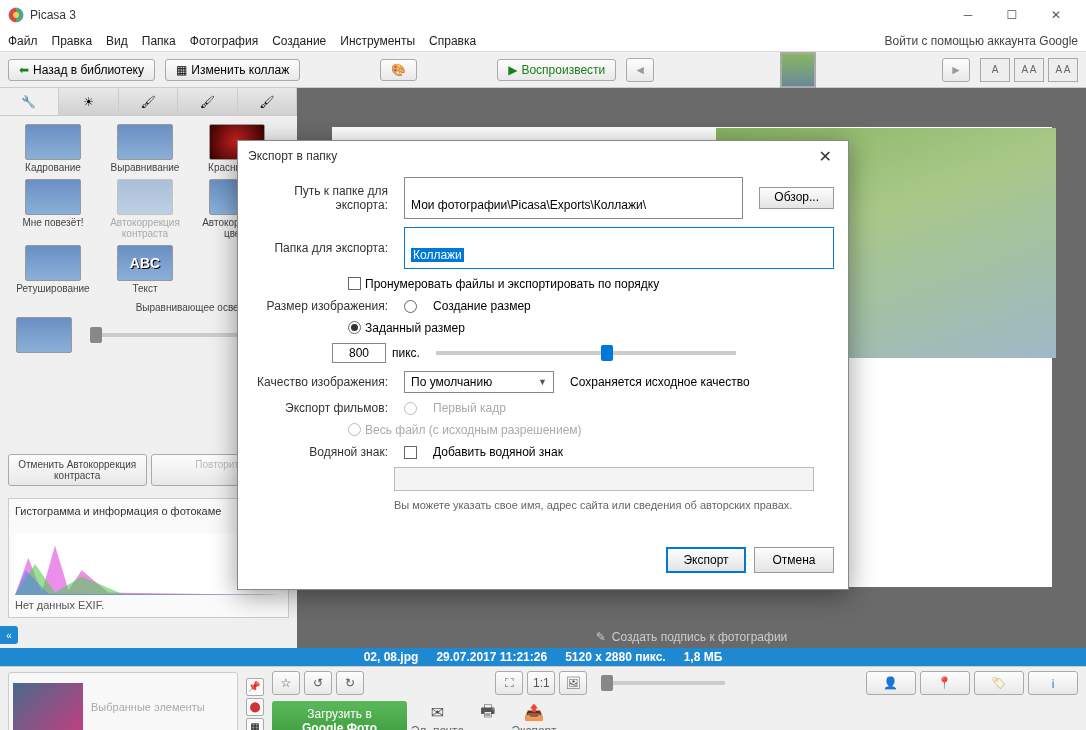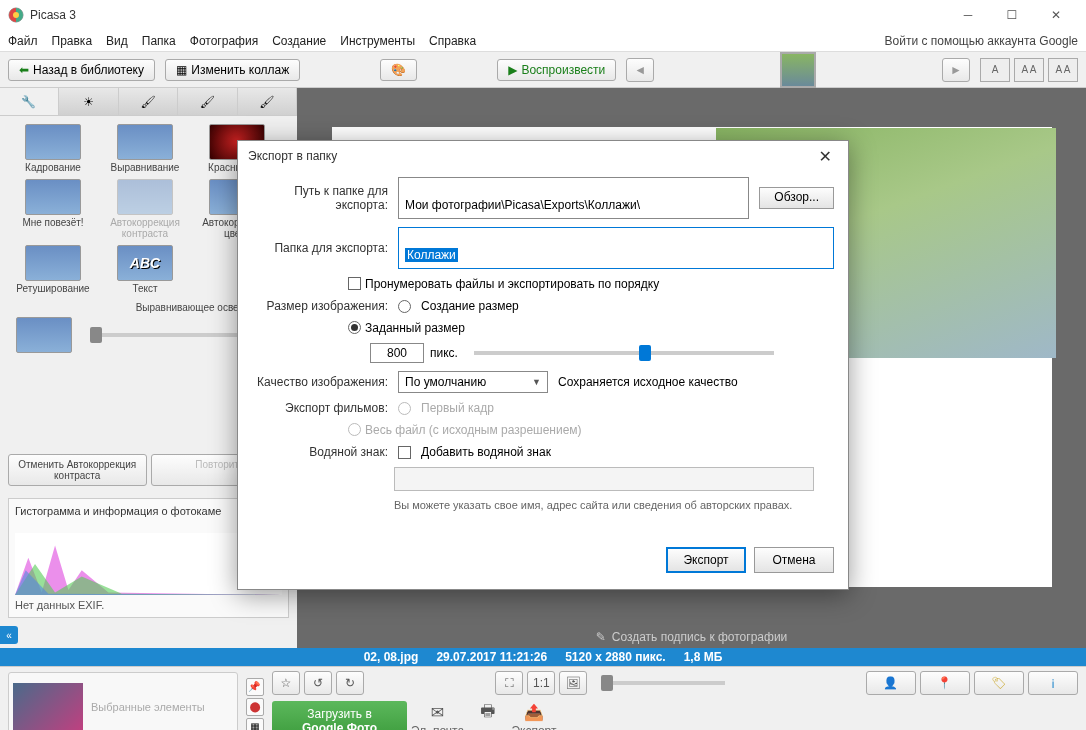--- a/index.html
+++ b/index.html
@@ -54,31 +54,31 @@
 .iconbtn{width:28px;height:24px;border:1px solid #aaa;border-radius:3px;background:linear-gradient(#fdfdfd,#e8e8e8);display:flex;align-items:center;justify-content:center;color:#555}
 .uploadbtn{background:linear-gradient(#5cb85c,#3a9a3a);color:#fff;padding:6px 30px;border-radius:3px;text-align:center;font-size:11px;white-space:nowrap}
 .actlbl{display:flex;flex-direction:column;align-items:center;color:#666;font-size:10px;gap:2px}
 .actlbl .aicon{font-size:16px;color:#555}
 .ctrlbtn{width:50px;height:24px;border:1px solid #aaa;border-radius:3px;background:linear-gradient(#fdfdfd,#e8e8e8);display:flex;align-items:center;justify-content:center;color:#555}
 
 .dialog{position:absolute;left:237px;top:140px;width:612px;height:450px;background:#fff;border:1px solid #888;box-shadow:0 5px 25px rgba(0,0,0,0.4);z-index:100}
 .dlg-title{height:30px;display:flex;align-items:center;padding:0 10px;font-size:12px;color:#333}
 .dlg-title .close{margin-left:auto;font-size:16px;cursor:pointer;padding:0 6px}
 .dlg-body{padding:6px 14px 10px 14px;display:flex;flex-direction:column;gap:8px}
-.frow{display:flex;align-items:center;gap:10px}
+.frow{display:flex;align-items:center;gap:16px}
 .frow .flabel{width:136px;text-align:right;color:#333}
 .finput{flex:1;border:1px solid #888;padding:20px 6px;height:22px;background:#fff}
 .finput.sel{border:1px solid #0078d7;background:#fff}
 .finput.sel .seltext{background:#0078d7;color:#fff;padding:0 2px}
 .browsebtn{background:linear-gradient(#fdfdfd,#e4e4e4);border:1px solid #999;padding:2px 14px;height:22px}
 .frow .indent{margin-left:96px;display:flex;gap:4px}
 .radio,.check{width:13px;height:13px;border:1px solid #666;display:inline-block}
 .radio{border-radius:50%}
 .radio.checked::after{content:"";display:block;width:7px;height:7px;background:#333;border-radius:50%;margin:2px}
-.sizebox{display:flex;align-items:center;gap:6px;margin-left:118px}
+.sizebox{display:flex;align-items:center;gap:6px;margin-left:80px}
 .sizeinput{width:54px;border:1px solid #888;text-align:center;padding:2px}
 .slider{flex:1;height:4px;background:#ccc;position:relative;margin:0 10px}
 .slider .knob{position:absolute;top:-6px;left:55%;width:12px;height:16px;background:#0078d7;border-radius:2px}
 .combo{width:150px;border:1px solid #888;height:22px;display:flex;align-items:center;padding:0 6px;justify-content:space-between;background:#fff}
 .combo .arr{font-size:9px;color:#555}
 .disabled-text{color:#aaa}
 .hint{color:#666;font-size:11px;margin-left:142px}
 .dlg-buttons{display:flex;gap:8px;justify-content:flex-end;padding:8px 14px;position:absolute;bottom:8px;right:0}
 .dlg-buttons button{width:80px;height:26px;border:1px solid #999;background:linear-gradient(#fdfdfd,#e4e4e4)}
 .dlg-buttons button.primary{border:2px solid #0078d7}
@@ -186,21 +186,21 @@
         </div>
       <div class="effect">
           <div class="thumb"></div>
           <div class="lbl">Автокоррекция цвета</div>
         </div>
       <div class="effect">
           <div class="thumb"></div>
           <div class="lbl">Ретуширование</div>
         </div>
       <div class="effect">
-          <div class="thumb" style="display:flex;align-items:center;justify-content:center;font-weight:bold;font-style:italic;font-size:14px;color:#fff;text-shadow:1px 1px #000">ABC</div>
+          <div class="thumb" style="display:flex;align-items:center;justify-content:center;font-weight:bold;font-size:14px;color:#fff;text-shadow:1px 1px #000">ABC</div>
           <div class="lbl">Текст</div>
         </div>
       <div class="effect-row2" style="text-align:right;padding-right:20px">Выравнивающее освещение</div>
       <div class="effect" style="width:100%;flex-direction:row;gap:8px;padding:0 8px">
           <div class="thumb" style="width:56px;height:36px"></div>
           <div class="slider" style="flex:1">
             <div class="knob" style="left:0;background:#888"></div>
           </div>
         </div>
     </div>

